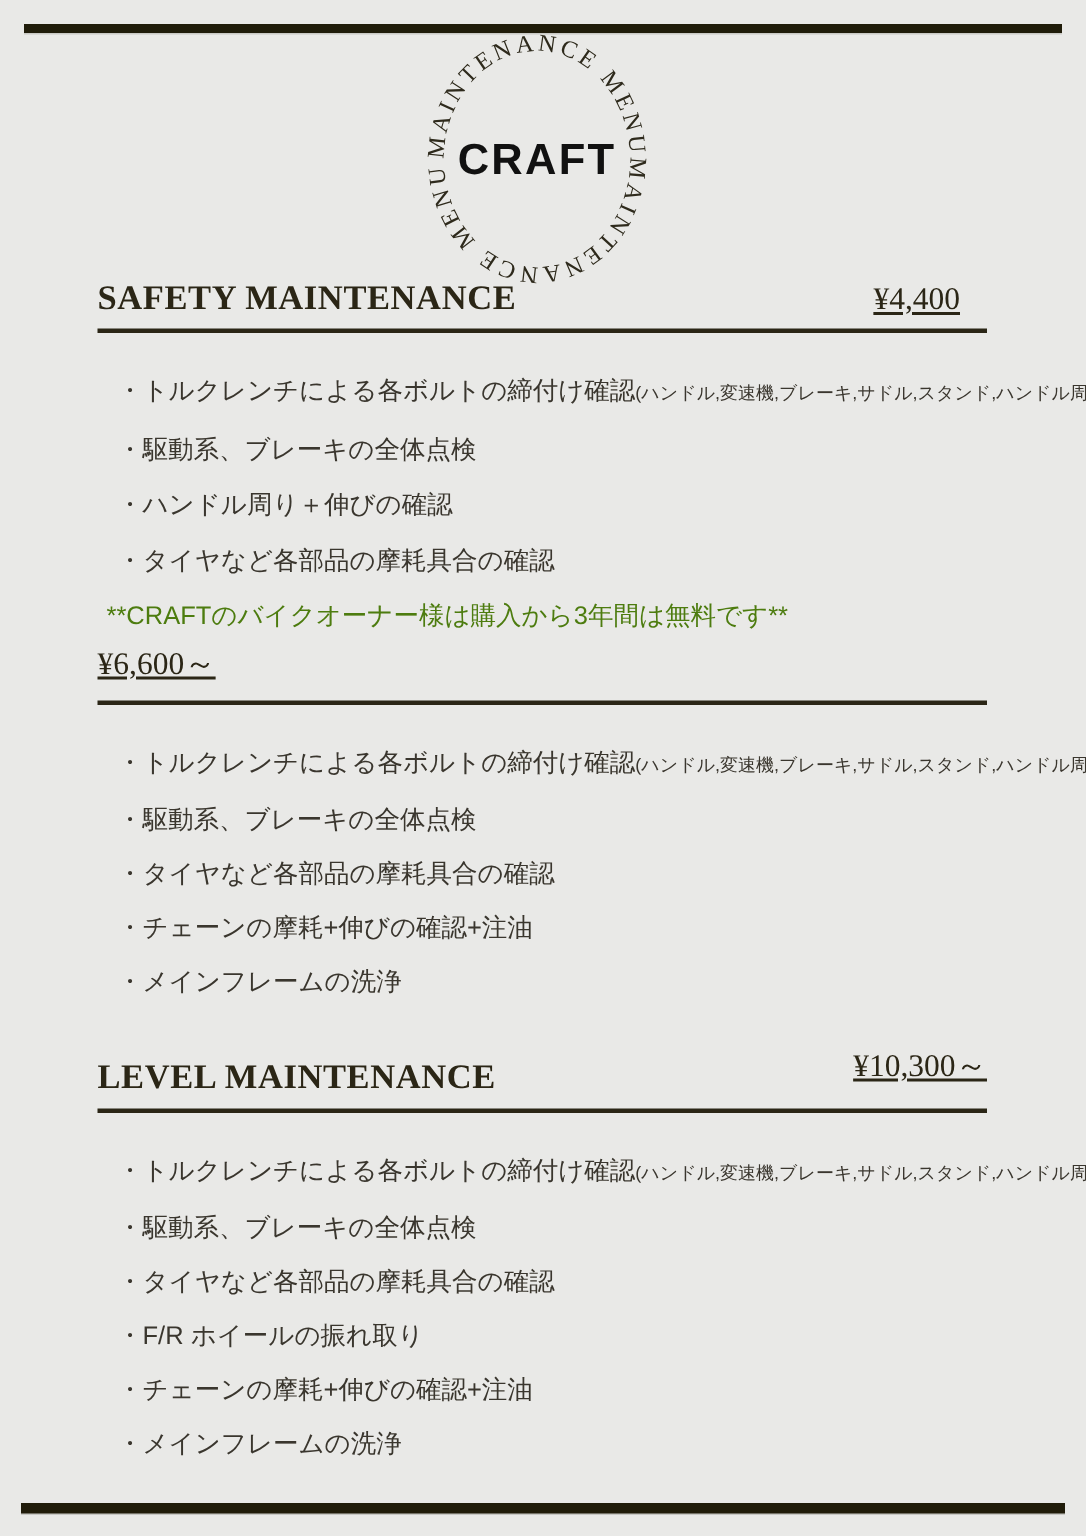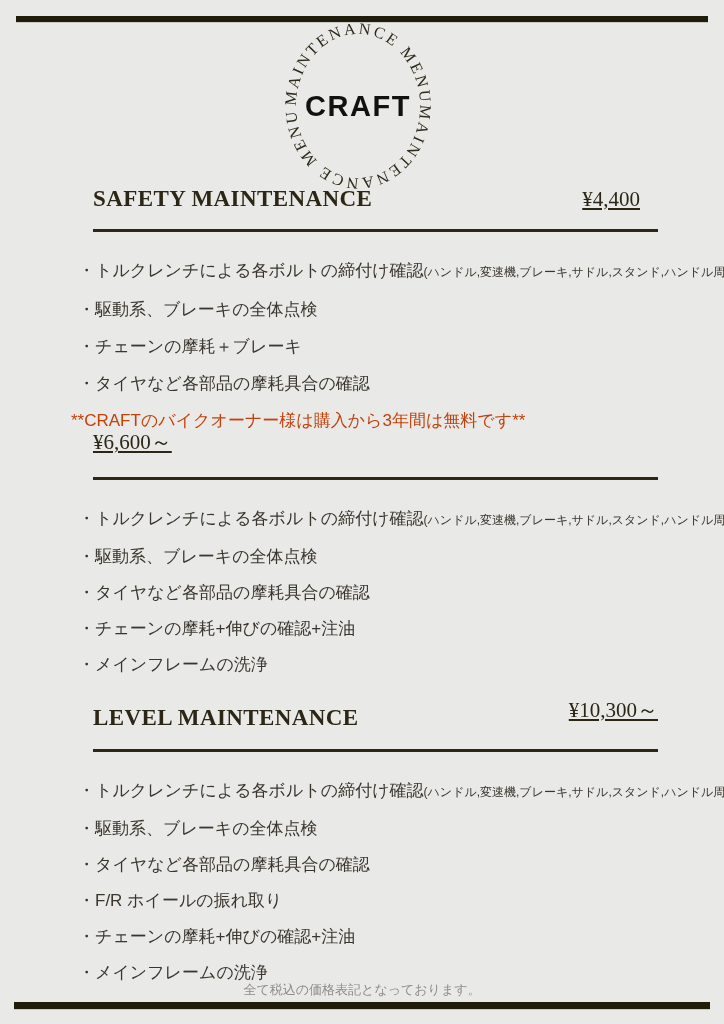--- a/index.html
+++ b/index.html
@@ -37,22 +37,21 @@
   .section{position:absolute;left:65px;right:66px;}
   .section.s1{top:186px;}
   .section.s2{top:432px;}
   .section.s3{top:704px;}
 
   .sec-header{
     display:flex;
     justify-content:space-between;
     align-items:baseline;
     border-bottom:3px solid #2b2616;
-    padding-bottom:17px;
-    margin-left:28px;
+    padding-bottom:7px;
   }
   .sec-title{
     margin:0;
     font-family:"Liberation Serif", serif;
     font-weight:bold;
     font-size:23px;
     letter-spacing:0.4px;
     color:#2b2616;
     white-space:nowrap;
   }
@@ -83,21 +82,21 @@
   .section.s3 .item-list li{margin-bottom:17px;}
   .item-suffix{
     font-size:12px;
     color:#3a362e;
   }
   .sec-note{
     margin:17px 0 0 0;
     padding-left:6px;
     font-size:17px;
     line-height:19px;
-    color:#c2410c;
+    color:#4d7c0f;
     white-space:nowrap;
   }
 
   .footer-note{
     position:absolute;
     left:0;right:0;top:981px;
     text-align:center;
     font-size:13px;
     color:#8f8c87;
   }
@@ -122,21 +121,21 @@
   </div>
 
     <div class="section s1">
       <div class="sec-header">
         <h2 class="sec-title">SAFETY MAINTENANCE</h2>
         <span class="sec-price">¥4,400</span>
       </div>
       <ul class="item-list">
         <li><span>・トルクレンチによる各ボルトの締付け確認</span><span class="item-suffix">(ハンドル,変速機,ブレーキ,サドル,スタンド,ハンドル周り)</span></li>
         <li><span>・駆動系、ブレーキの全体点検</span></li>
-        <li><span>・チェーンの摩耗＋ブレーキ</span></li>
+        <li><span>・ハンドル周り＋伸びの確認</span></li>
         <li><span>・タイヤなど各部品の摩耗具合の確認</span></li>
       </ul>
       <p class="sec-note">**CRAFTのバイクオーナー様は購入から3年間は無料です**</p>
     </div>
 
     <div class="section s2">
       <div class="sec-header">
         <span class="sec-price">¥6,600～</span>
       </div>
       <ul class="item-list">
@@ -157,17 +156,16 @@
       <ul class="item-list">
         <li><span>・トルクレンチによる各ボルトの締付け確認</span><span class="item-suffix">(ハンドル,変速機,ブレーキ,サドル,スタンド,ハンドル周り)</span></li>
         <li><span>・駆動系、ブレーキの全体点検</span></li>
         <li><span>・タイヤなど各部品の摩耗具合の確認</span></li>
         <li><span>・F/R ホイールの振れ取り</span></li>
         <li><span>・チェーンの摩耗+伸びの確認+注油</span></li>
         <li><span>・メインフレームの洗浄</span></li>
       </ul>
 
     </div>
-  <div class="footer-note">全て税込の価格表記となっております。</div>
 
   <div class="rule bottom"></div>
 
 </div>
 
 </body></html>

